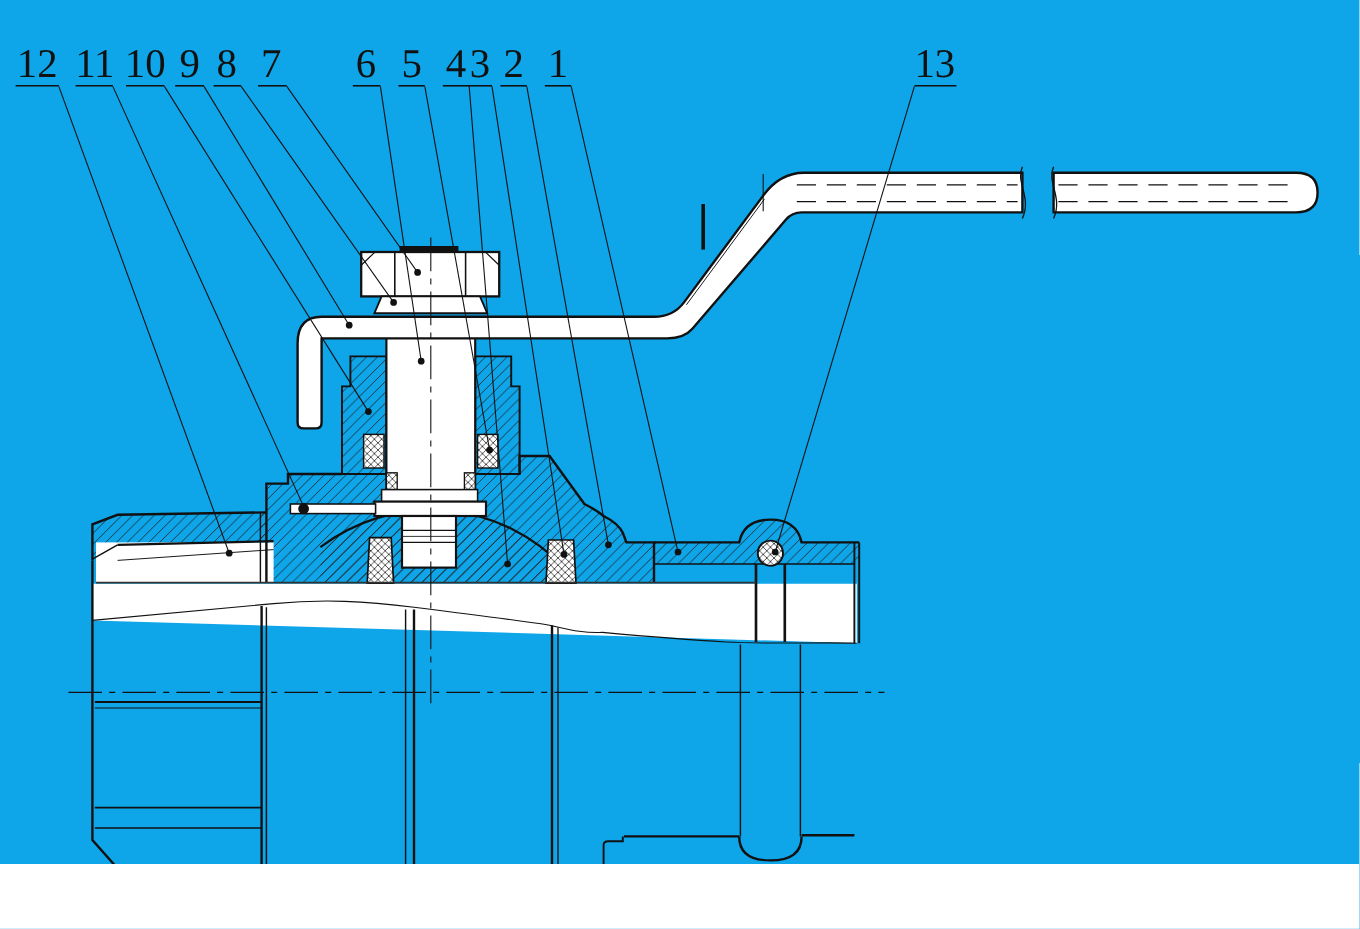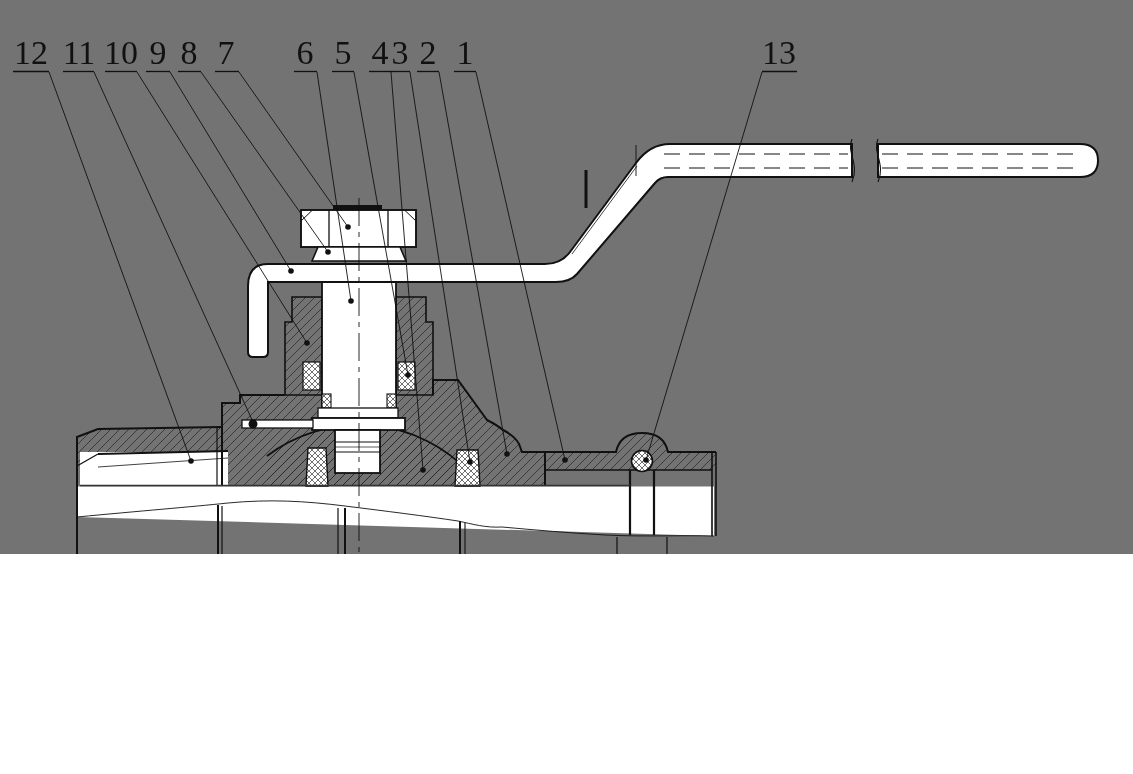--- a/index.html
+++ b/index.html
@@ -1,16 +1,16 @@
 <!DOCTYPE html>
 <html><head>
 <meta charset="utf-8">
 <style>
   html,body{margin:0;padding:0;background:#ffffff;}
-  .stage{position:relative;width:1133px;height:554px;background:#737373;overflow:hidden;
+  .stage{position:relative;width:1133px;height:720px;background:#0ea5e9;overflow:hidden;
          font-family:"Liberation Serif", serif;}
   svg{position:absolute;left:0;top:0;}
   .callout-num{font-family:"Liberation Serif", serif;font-size:34px;fill:#111;}
 </style>
 </head>
 <body>
 
 <div class="stage">
 <svg width="1133" height="774" viewBox="0 0 1133 774" xmlns="http://www.w3.org/2000/svg">
   <defs>

